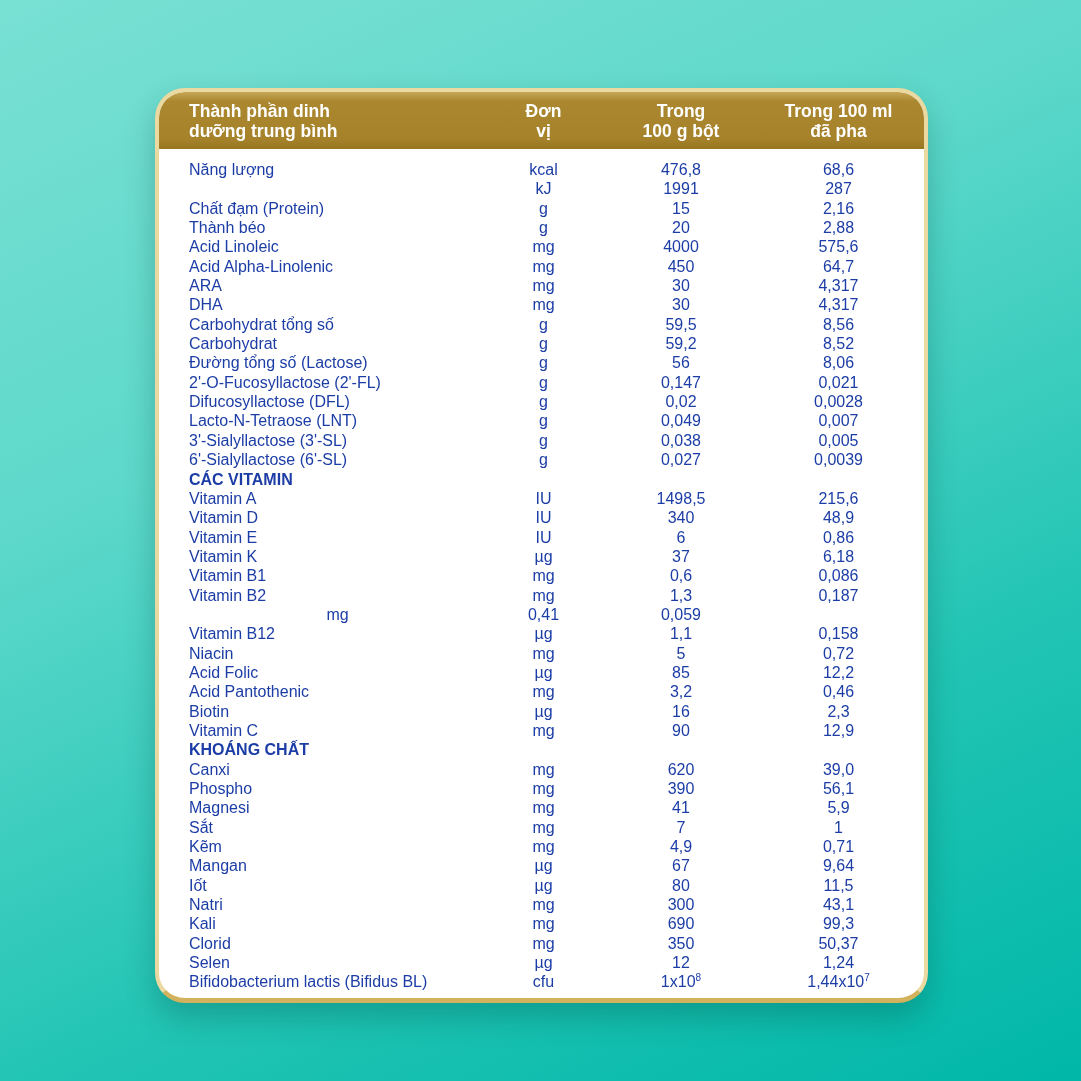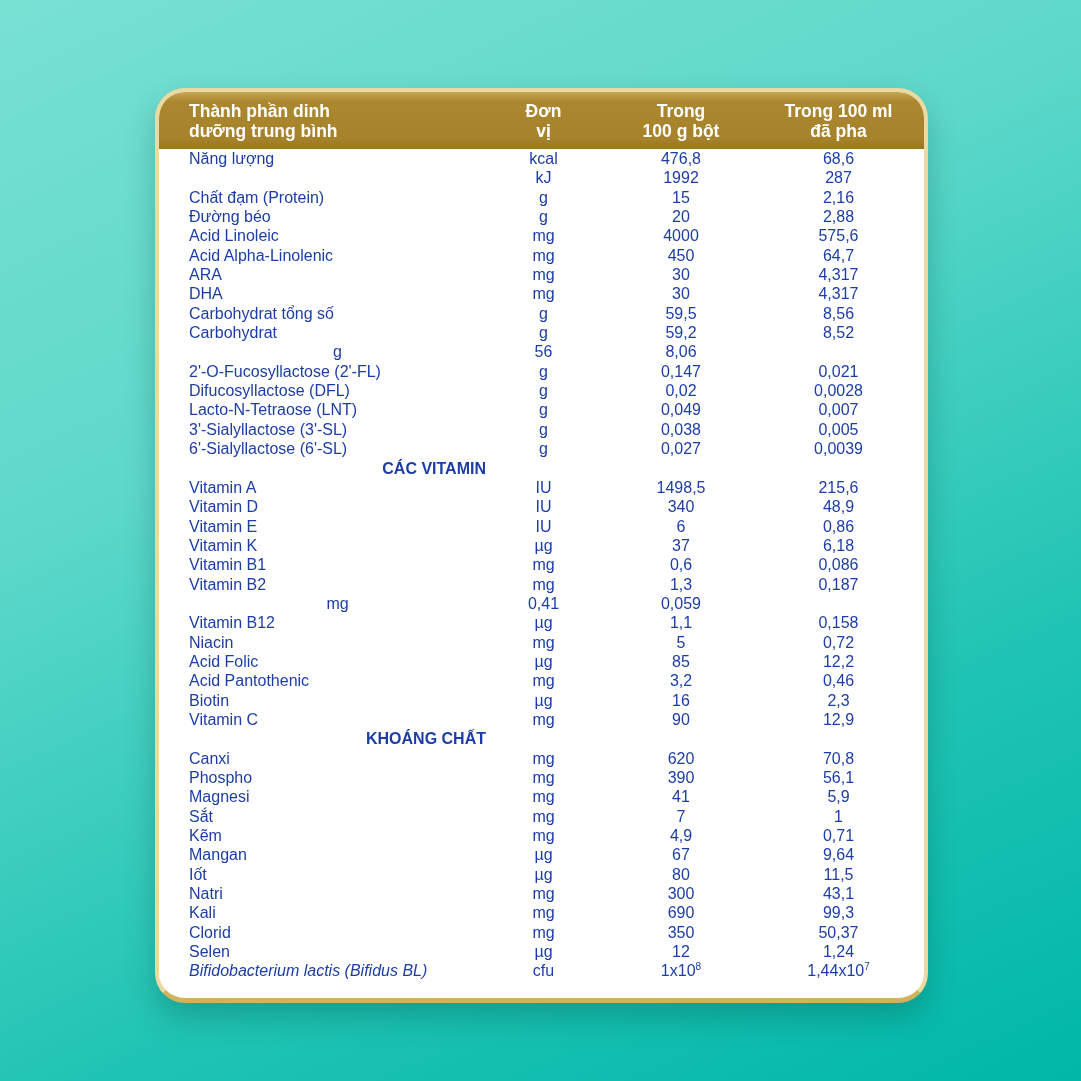--- a/index.html
+++ b/index.html
@@ -34,34 +34,34 @@
     align-items:center;
     padding:0 8px 0 30px;
     color:#ffffff;
     font-weight:bold;
     font-size:17.5px;
     line-height:20px;
   }
   .card-header .hcell{white-space:pre-line;text-align:center;}
   .card-header .hcell.first{text-align:left;}
   .card-body{
-    padding-top:0;
+    padding-top:11px;
     color:#1c3da6;
     font-size:16px;
     line-height:19.35px;
   }
   .row{
     display:grid;
     grid-template-columns:1fr 115px 160px 155px;
     padding:0 8px 0 30px;
   }
   .row .cell{white-space:nowrap;}
   .row .c1,.row .c2,.row .c3{text-align:center;}
-  .row.section{font-weight:bold;text-align:right;}
-  .row.italic .c0{font-style:italic;}
+  .row.section{font-weight:bold;}
+  .row.italic .c0{}
   sup{font-size:10px;line-height:0;}
 </style>
 </head>
 <body>
 
 <div class="bg">
   <div class="card">
     <div class="card-header">
       <div class="hcell first">Thành phần dinh
 dưỡng trung bình</div>
@@ -75,31 +75,31 @@
     <div class="card-body">
         <div class="row">
           <div class="cell c0">Năng lượng</div>
           <div class="cell c1">kcal</div>
           <div class="cell c2">476,8</div>
           <div class="cell c3">68,6</div>
         </div>
         <div class="row">
           <div class="cell c0"></div>
           <div class="cell c1">kJ</div>
-          <div class="cell c2">1992</div>
+          <div class="cell c2">1991</div>
           <div class="cell c3">287</div>
         </div>
         <div class="row">
           <div class="cell c0">Chất đạm (Protein)</div>
           <div class="cell c1">g</div>
           <div class="cell c2">15</div>
           <div class="cell c3">2,16</div>
         </div>
         <div class="row">
-          <div class="cell c0">Đường béo</div>
+          <div class="cell c0">Thành béo</div>
           <div class="cell c1">g</div>
           <div class="cell c2">20</div>
           <div class="cell c3">2,88</div>
         </div>
         <div class="row">
           <div class="cell c0">Acid Linoleic</div>
           <div class="cell c1">mg</div>
           <div class="cell c2">4000</div>
           <div class="cell c3">575,6</div>
         </div>
@@ -127,20 +127,21 @@
           <div class="cell c2">59,5</div>
           <div class="cell c3">8,56</div>
         </div>
         <div class="row">
           <div class="cell c0">Carbohydrat</div>
           <div class="cell c1">g</div>
           <div class="cell c2">59,2</div>
           <div class="cell c3">8,52</div>
         </div>
         <div class="row">
+          <div class="cell c0">Đường tổng số (Lactose)</div>
           <div class="cell c1">g</div>
           <div class="cell c2">56</div>
           <div class="cell c3">8,06</div>
         </div>
         <div class="row">
           <div class="cell c0">2'-O-Fucosyllactose (2'-FL)</div>
           <div class="cell c1">g</div>
           <div class="cell c2">0,147</div>
           <div class="cell c3">0,021</div>
         </div>
@@ -254,21 +255,21 @@
         <div class="row section">
           <div class="cell c0">KHOÁNG CHẤT</div>
           <div class="cell c1"></div>
           <div class="cell c2"></div>
           <div class="cell c3"></div>
         </div>
         <div class="row">
           <div class="cell c0">Canxi</div>
           <div class="cell c1">mg</div>
           <div class="cell c2">620</div>
-          <div class="cell c3">70,8</div>
+          <div class="cell c3">39,0</div>
         </div>
         <div class="row">
           <div class="cell c0">Phospho</div>
           <div class="cell c1">mg</div>
           <div class="cell c2">390</div>
           <div class="cell c3">56,1</div>
         </div>
         <div class="row">
           <div class="cell c0">Magnesi</div>
           <div class="cell c1">mg</div>

